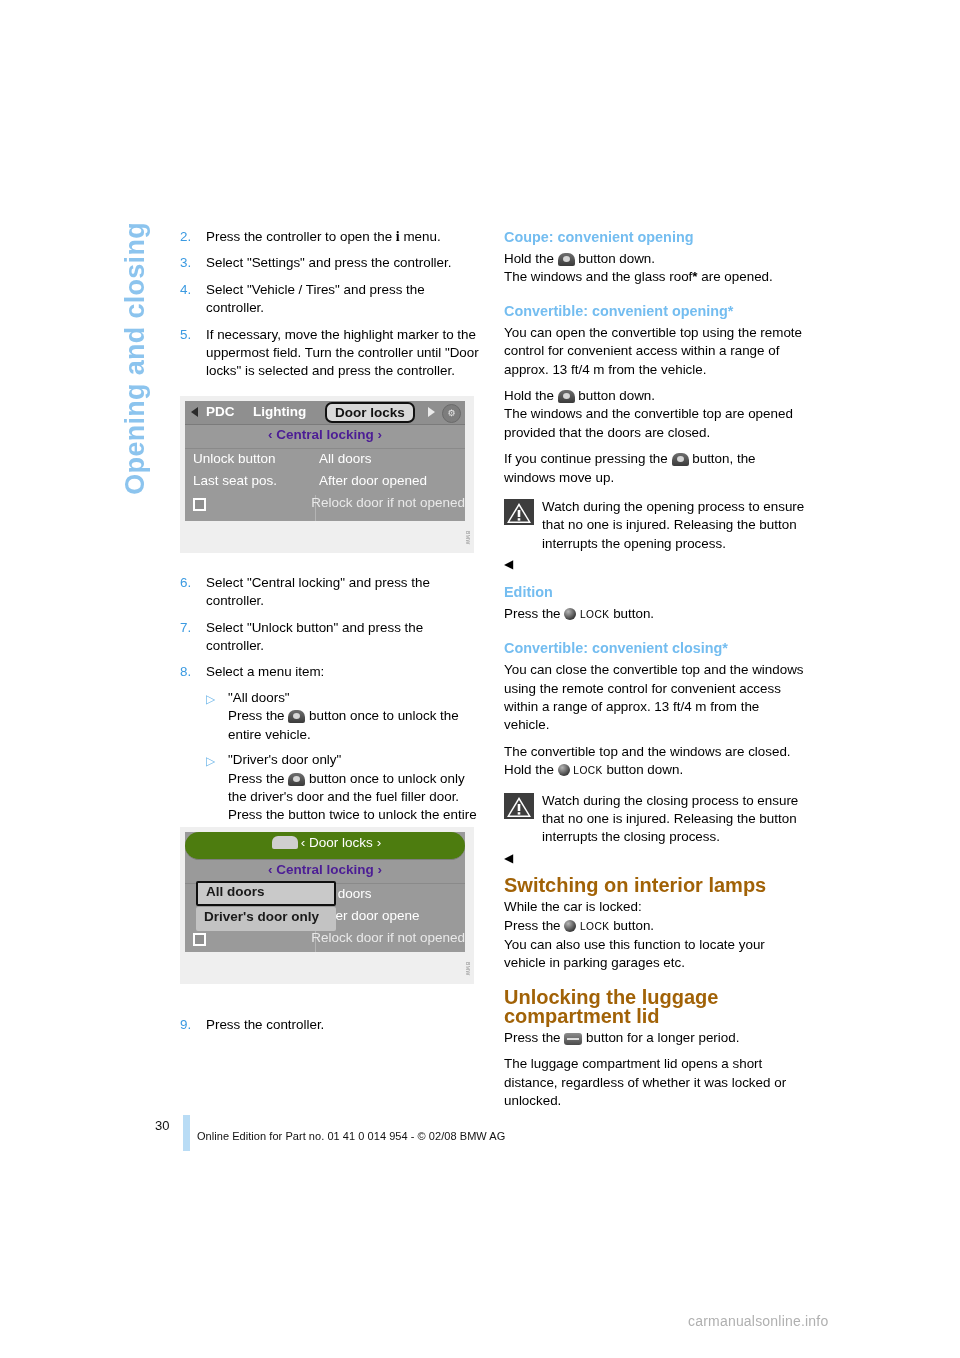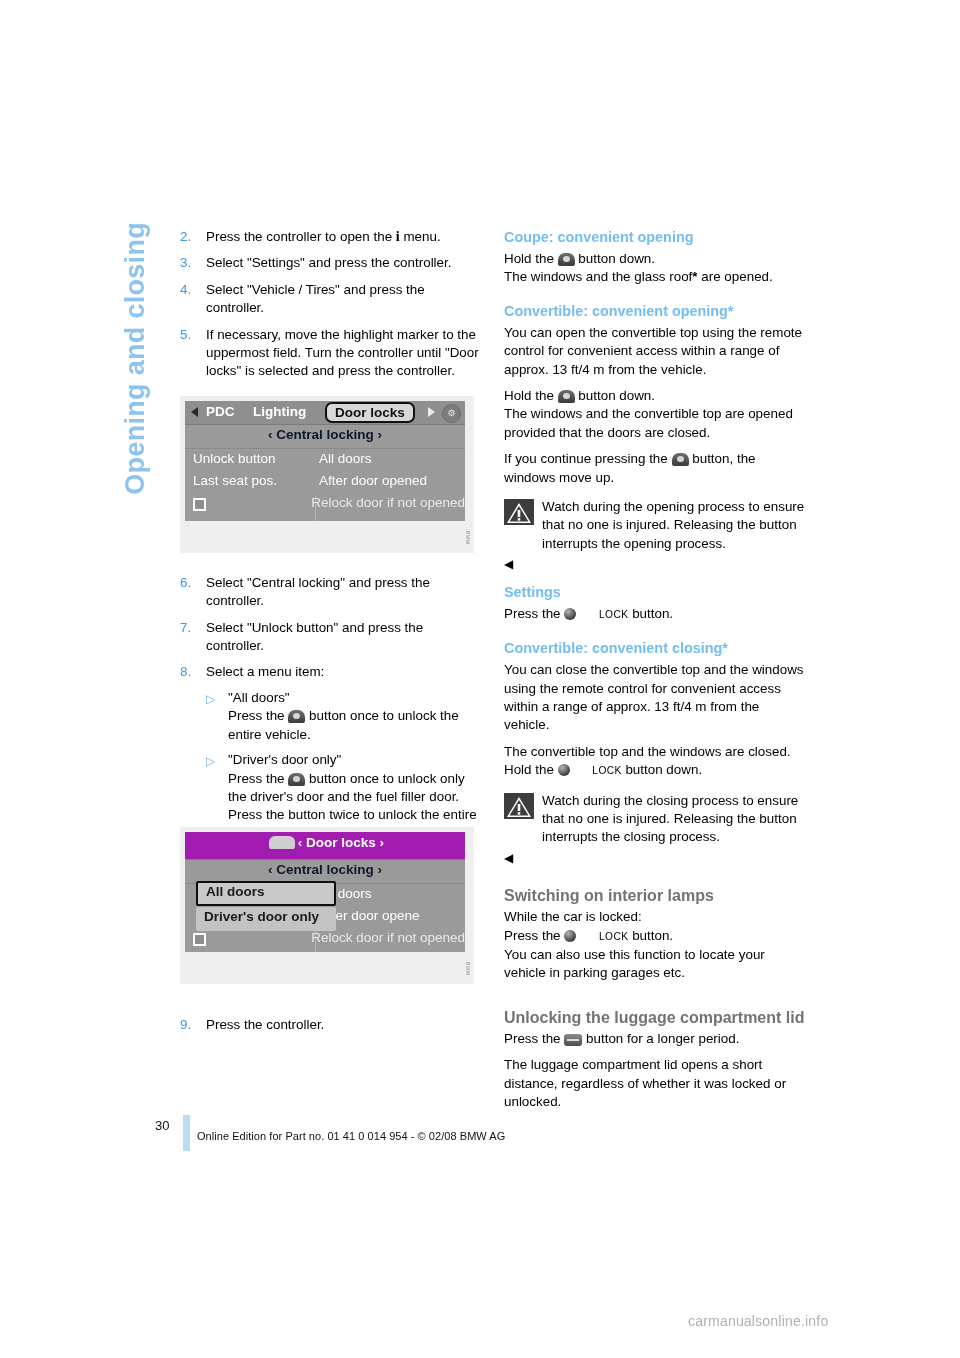--- a/index.html
+++ b/index.html
@@ -90,24 +90,24 @@
 
   
   h2.head-light {
     margin: 0 0 3px 0;
     font-size: 14.4px;
     font-weight: bold;
     color: #74bdf0;
     line-height: 19px;
   }
   h2.head-dark {
-    margin: 10px 0 3px 0;
-    font-size: 16px;
+    margin: 0 0 3px 0;
+    font-size: 20px;
     font-weight: bold;
-    color: #737373;
+    color: #a16207;
     line-height: 19px;
   }
   .para {
     margin: 0 0 0 0;
   }
   .gap-s { height: 8px; }
   .gap-m { height: 15px; }
 
   
   .warn {
@@ -161,21 +161,20 @@
   .ico-lockdot {
     width: 12px; height: 12px;
     border-radius: 50%;
     background: radial-gradient(circle at 35% 30%, #b5b5b5, #3d3d3d 70%);
     vertical-align: -2px;
   }
   .lock-word {
     font-size: 10.2px;
     letter-spacing: 0.4px;
     vertical-align: 0px;
-    margin-left: 19px;
   }
   .ibold {
     font-weight: bold;
     font-family: "Liberation Serif", serif;
     font-size: 14px;
   }
   .endmark { font-size: 12px; vertical-align: 1px; }
   .star { font-weight: bold; }
 
   
@@ -252,21 +251,21 @@
     font-size: 9px;
     text-align: center;
     line-height: 17px;
   }
   .subbar {
     position: relative;
     height: 21px;
     background: #9a9a9a;
     border-bottom: 1px solid #8a8a8a;
     text-align: center;
-    color: #0f172a;
+    color: #4c1d95;
     font-weight: bold;
     padding-top: 2px;
   }
   .rowsect { position: relative; text-align: right; }
   .srow {
     position: relative;
     height: 22px;
     color: #ffffff;
   }
   .srow .lbl {
@@ -295,26 +294,27 @@
     left: 8px; top: 5px;
     width: 9px; height: 9px;
     border: 2px solid #ffffff;
     background: #8e8e8e;
   }
 
   
   .topbar2 {
     position: relative;
     height: 24px;
-    background: #a21caf;
+    background: #4d7c0f;
     border-bottom: 1px solid #7e7e7e;
     text-align: center;
     color: #ffffff;
-    font-weight: bold;
+    font-weight: normal;
     padding-top: 3px;
+    border-radius: 14px;
   }
   .topbar2 .caricon {
     display: inline-block;
     width: 26px; height: 13px;
     background: #cfcfcf;
     border-radius: 6px 6px 2px 2px;
     vertical-align: -2px;
     margin: 0 3px;
   }
   .popup {
@@ -550,21 +550,21 @@
           <rect x="13.7" y="11" width="2.6" height="7" fill="#ffffff"></rect>
           <rect x="13.7" y="19.2" width="2.6" height="2.4" fill="#ffffff"></rect>
         </svg>
       </span>
       <p>Watch during the opening process to ensure that no one is injured. Releasing the button interrupts the opening process.</p>
     </div>
     <p class="para"><span class="endmark">◀</span></p>
 
     <div class="gap-s"></div>
 
-    <h2 class="head-light">Settings</h2>
+    <h2 class="head-light">Edition</h2>
     <p class="para"><span>Press the</span>
       <span class="ico ico-lockdot"></span>
       <span class="lock-word">LOCK</span>
       <span>button.</span></p>
 
     <div class="gap-m"></div>
 
     <h2 class="head-light">Convertible: convenient closing*</h2>
     <p class="para">You can close the convertible top and the windows using the remote control for convenient access within a range of approx. 13 ft/4 m from the vehicle.</p>
     <div class="gap-s"></div>

